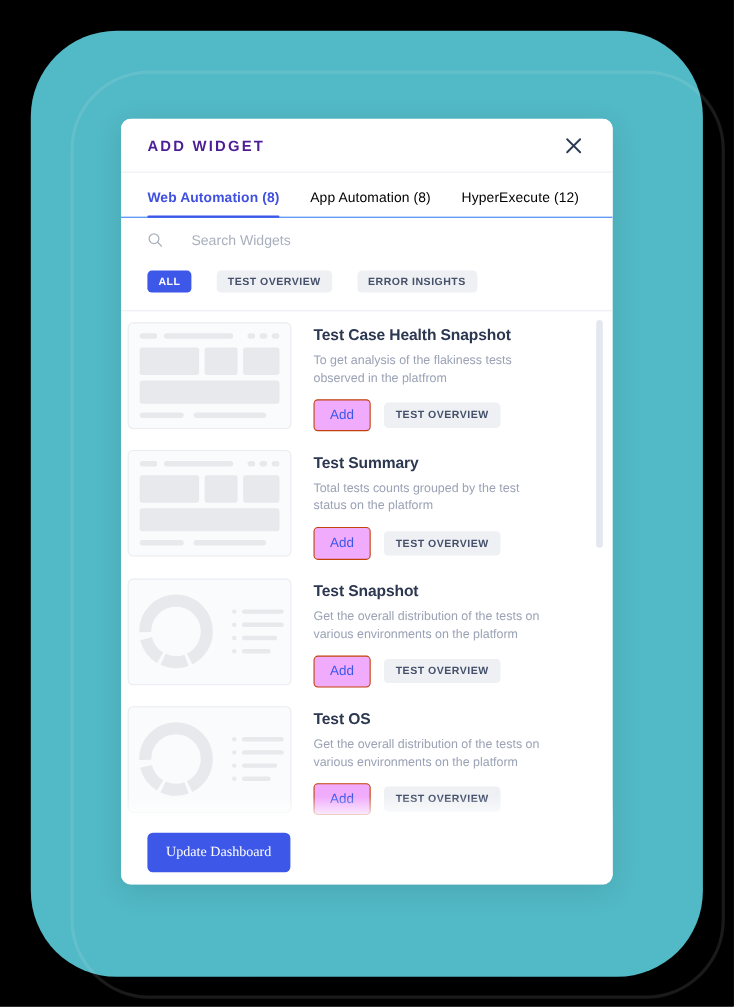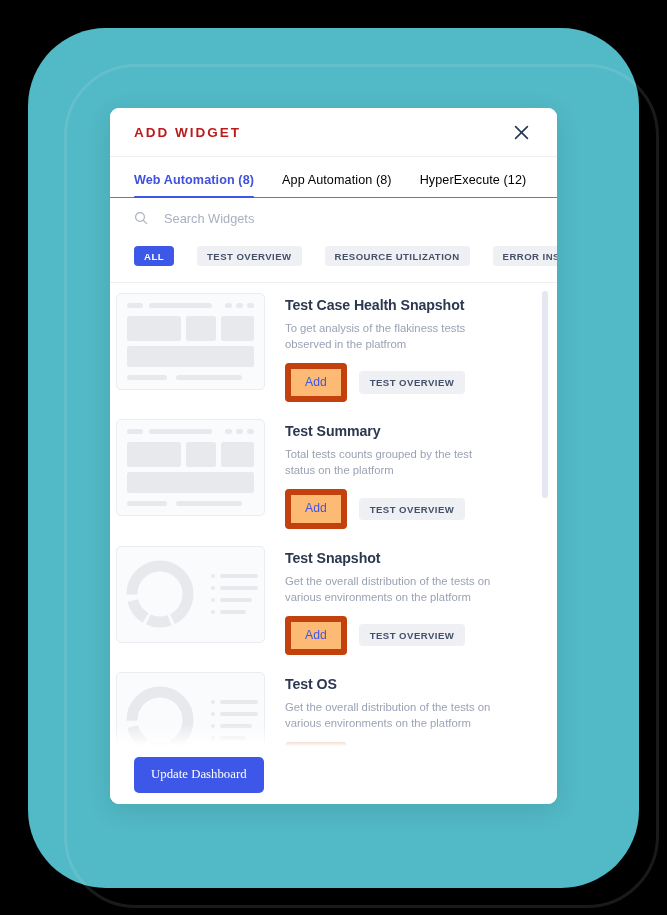--- a/index.html
+++ b/index.html
@@ -61,21 +61,21 @@
     display: flex;
     align-items: center;
     justify-content: space-between;
     padding: 0 23px 0 24px;
     background: #fff;
   }
   .modal-title {
     font-size: 13.5px;
     font-weight: bold;
     letter-spacing: 2.0px;
-    color: #b91c1c;
+    color: #4c1d95;
   }
   .close-btn {
     width: 26px;
     height: 26px;
     display: flex;
     align-items: center;
     justify-content: center;
     cursor: pointer;
     color: #2b3a55;
   }
@@ -117,21 +117,21 @@
     background: #3d57e8;
     border-radius: 2px;
   }
 
   
   .search-row {
     flex: 0 0 40px;
     display: flex;
     align-items: center;
     padding: 0 24px;
-    gap: 16px;
+    gap: 26px;
   }
   .search-icon { color: #aab1bf; display: flex; align-items: center; }
   .search-input {
     border: none;
     outline: none;
     font-family: "Liberation Sans", sans-serif;
     font-size: 12.8px;
     color: #384152;
     width: 300px;
     background: transparent;
@@ -244,22 +244,22 @@
     line-height: 16px;
     color: #9aa2b4;
     margin-bottom: 11px;
     max-width: 218px;
   }
   .w-actions { display: flex; align-items: center; gap: 12px; }
   .add-btn {
     font-family: "Liberation Sans", sans-serif;
     font-size: 12.2px;
     color: #3d57e8;
-    background: #fdba74;
-    border: 6px solid #c2410c;
+    background: #f0abfc;
+    border: 1px solid #c2410c;
     border-radius: 4px;
     padding: 6px 14px 6px 14px;
     cursor: pointer;
     line-height: 1.25;
   }
   .cat-badge {
     font-size: 9.6px;
     font-weight: bold;
     letter-spacing: 0.45px;
     color: #45506a;
@@ -351,21 +351,20 @@
           <circle cx="6" cy="6" r="4.4" fill="none" stroke="#aab1bf" stroke-width="1.2"></circle>
           <path d="M9.3 9.3 L12.7 12.7" stroke="#aab1bf" stroke-width="1.2" stroke-linecap="round"></path>
         </svg>
       </span>
       <input class="search-input" type="text" placeholder="Search Widgets" style="">
     </div>
 
     <div class="chips-row">
       <div class="chip active">ALL</div>
       <div class="chip">TEST OVERVIEW</div>
-      <div class="chip">RESOURCE UTILIZATION</div>
       <div class="chip">ERROR INSIGHTS</div>
     </div>
 
     <div class="divider"></div>
 
     <div class="list-wrap">
       <div class="list">
 
         <div class="widget-row">
           <div class="thumb">

